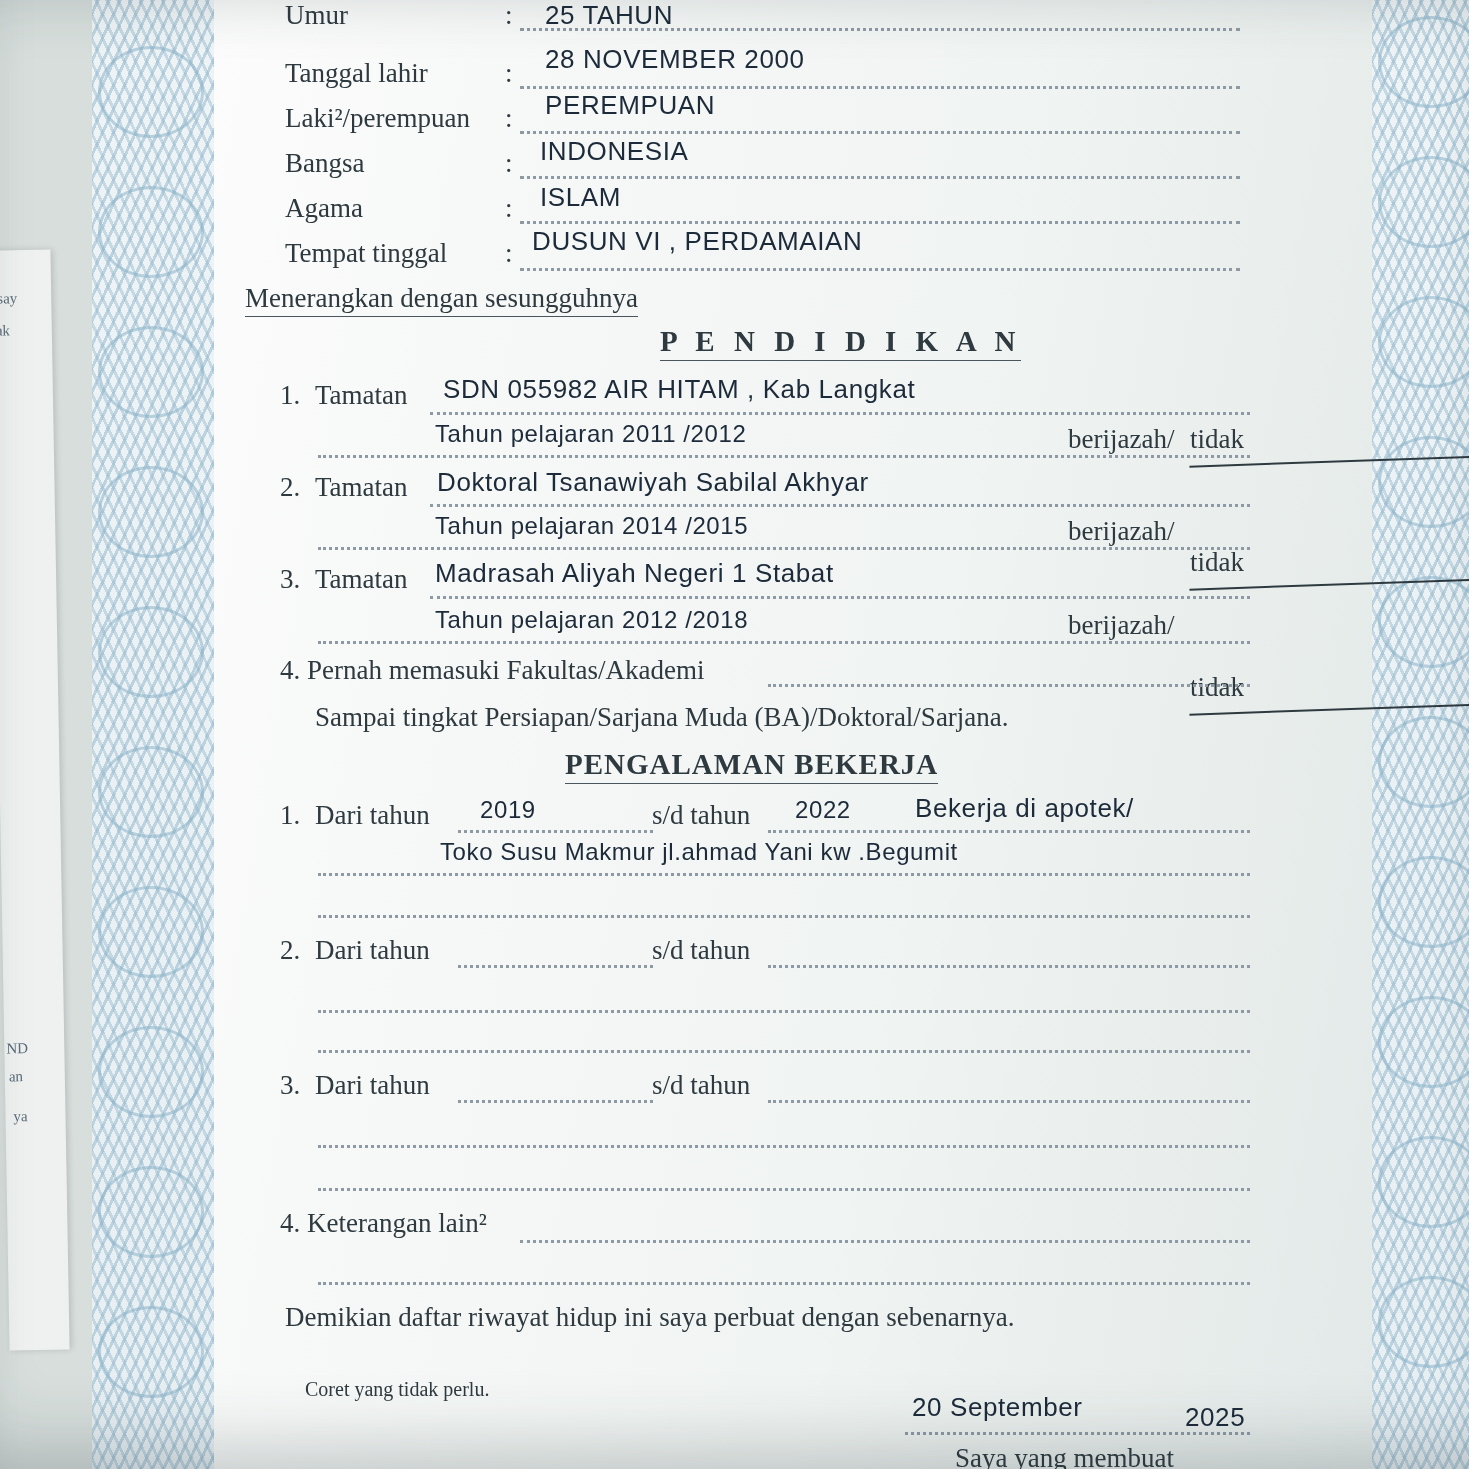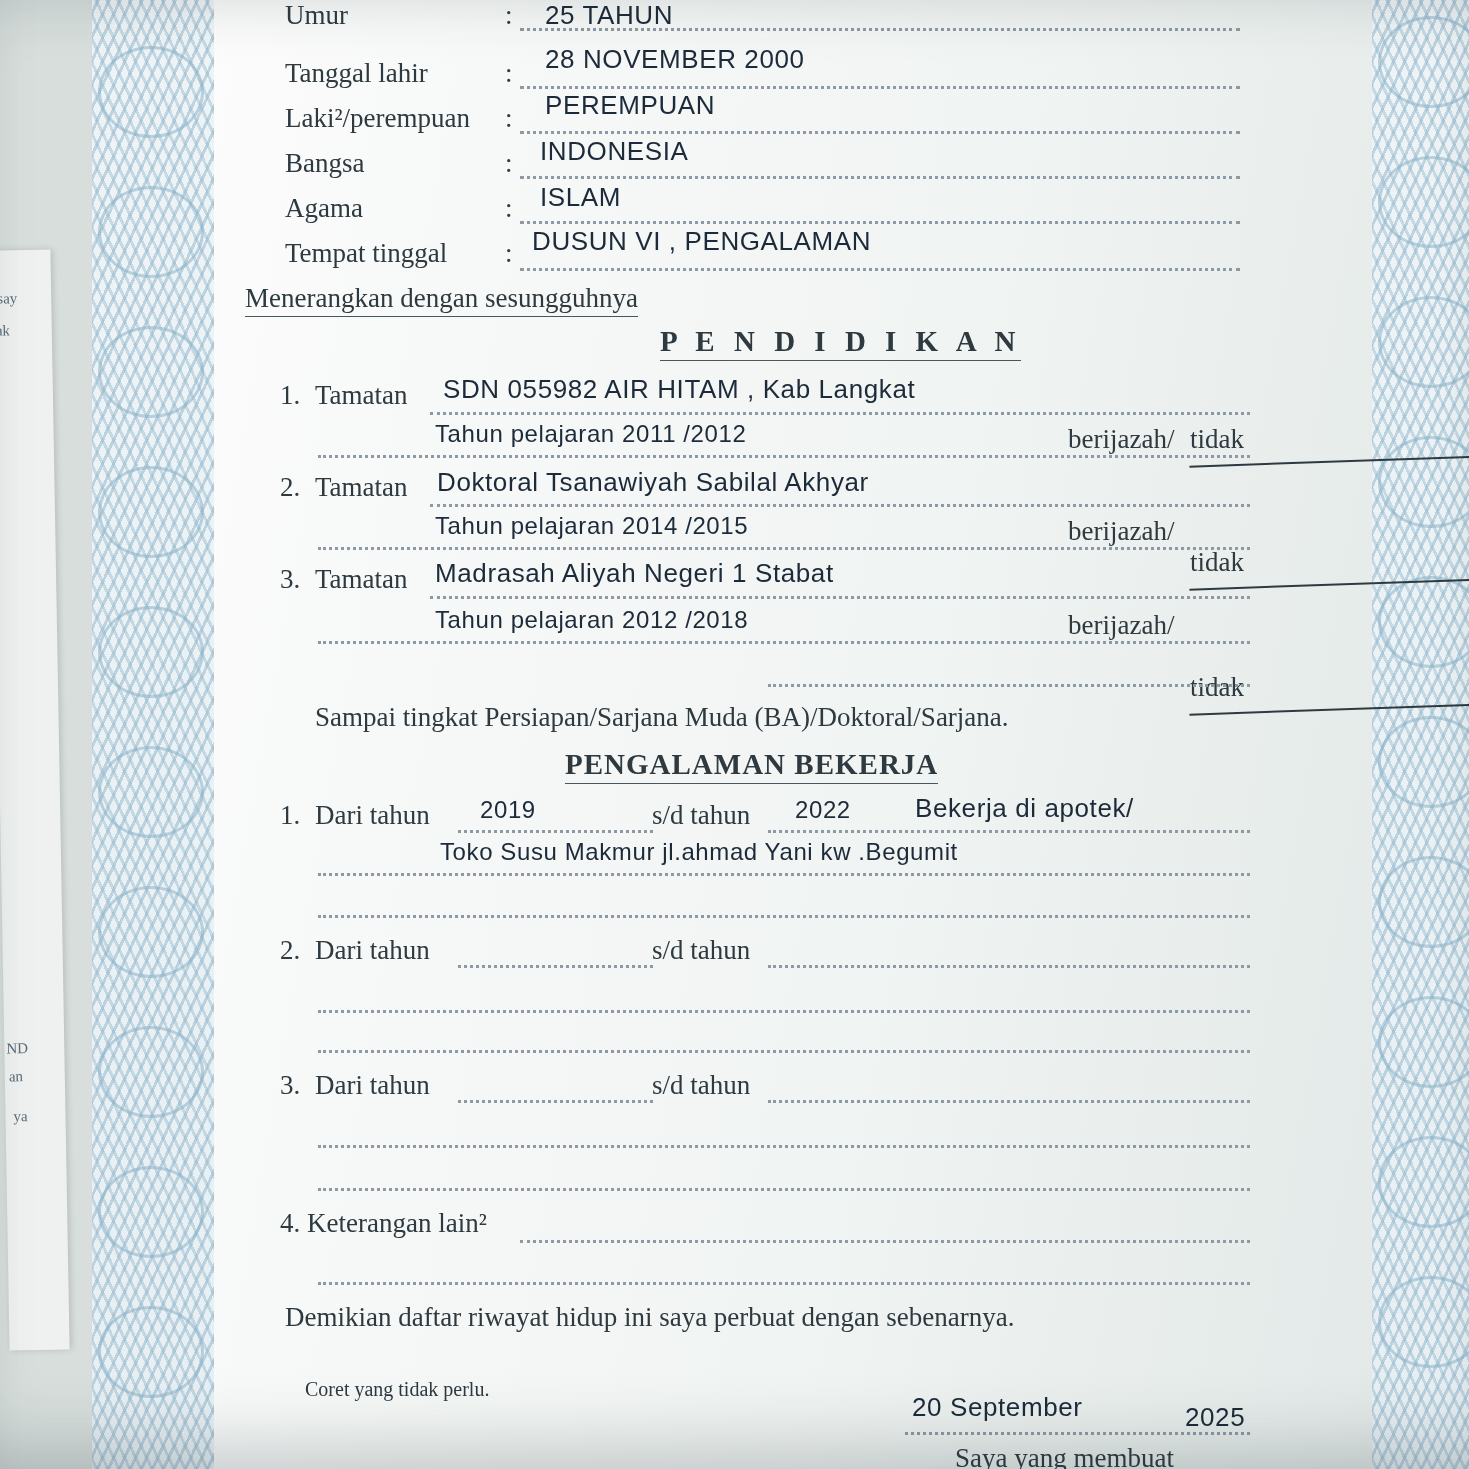--- a/index.html
+++ b/index.html
@@ -119,21 +119,21 @@
     <div class="hw" style="left:540px;top:136px">INDONESIA</div>
 
     <div class="pr lbl" style="left:285px;top:193px">Agama</div>
     <div class="pr lbl" style="left:505px;top:193px">:</div>
     <div class="dots" style="left:520px;top:221px;width:720px"></div>
     <div class="hw" style="left:540px;top:182px">ISLAM</div>
 
     <div class="pr lbl" style="left:285px;top:238px">Tempat tinggal</div>
     <div class="pr lbl" style="left:505px;top:238px">:</div>
     <div class="dots" style="left:520px;top:268px;width:720px"></div>
-    <div class="hw" style="left:532px;top:226px">DUSUN VI , PENGALAMAN</div>
+    <div class="hw" style="left:532px;top:226px">DUSUN VI , PERDAMAIAN</div>
 
     <div class="pr lbl uline" style="left:245px;top:283px">Menerangkan dengan sesungguhnya</div>
 
     <div class="pr hdg uline" style="left:660px;top:325px">P E N D I D I K A N</div>
 
     <div class="pr lbl" style="left:280px;top:380px">1.</div>
     <div class="pr lbl" style="left:315px;top:380px">Tamatan</div>
     <div class="dots" style="left:430px;top:412px;width:820px"></div>
     <div class="hw" style="left:443px;top:374px">SDN 055982 AIR HITAM , Kab Langkat</div>
     <div class="dots" style="left:318px;top:455px;width:932px"></div>
@@ -152,20 +152,21 @@
 
     <div class="pr lbl" style="left:280px;top:564px">3.</div>
     <div class="pr lbl" style="left:315px;top:564px">Tamatan</div>
     <div class="dots" style="left:430px;top:596px;width:820px"></div>
     <div class="hw" style="left:435px;top:558px">Madrasah Aliyah Negeri 1 Stabat</div>
     <div class="dots" style="left:318px;top:641px;width:932px"></div>
     <div class="hw sm" style="left:435px;top:606px">Tahun pelajaran 2012 /2018</div>
     <div class="pr lbl" style="left:1068px;top:610px">berijazah/</div>
     <div class="pr lbl strike" style="left:1190px;top:610px">tidak</div>
 
+    <div class="pr lbl" style="left:280px;top:655px">4.  Pernah memasuki Fakultas/Akademi</div>
     <div class="dots" style="left:768px;top:684px;width:482px"></div>
     <div class="pr lbl" style="left:315px;top:702px">Sampai tingkat Persiapan/Sarjana Muda (BA)/Doktoral/Sarjana.</div>
 
     <div class="pr hdg2 uline" style="left:565px;top:748px">PENGALAMAN BEKERJA</div>
 
     <div class="pr lbl" style="left:280px;top:800px">1.</div>
     <div class="pr lbl" style="left:315px;top:800px">Dari tahun</div>
     <div class="dots" style="left:458px;top:830px;width:195px"></div>
     <div class="hw sm" style="left:480px;top:796px">2019</div>
     <div class="pr lbl" style="left:652px;top:800px">s/d tahun</div>

